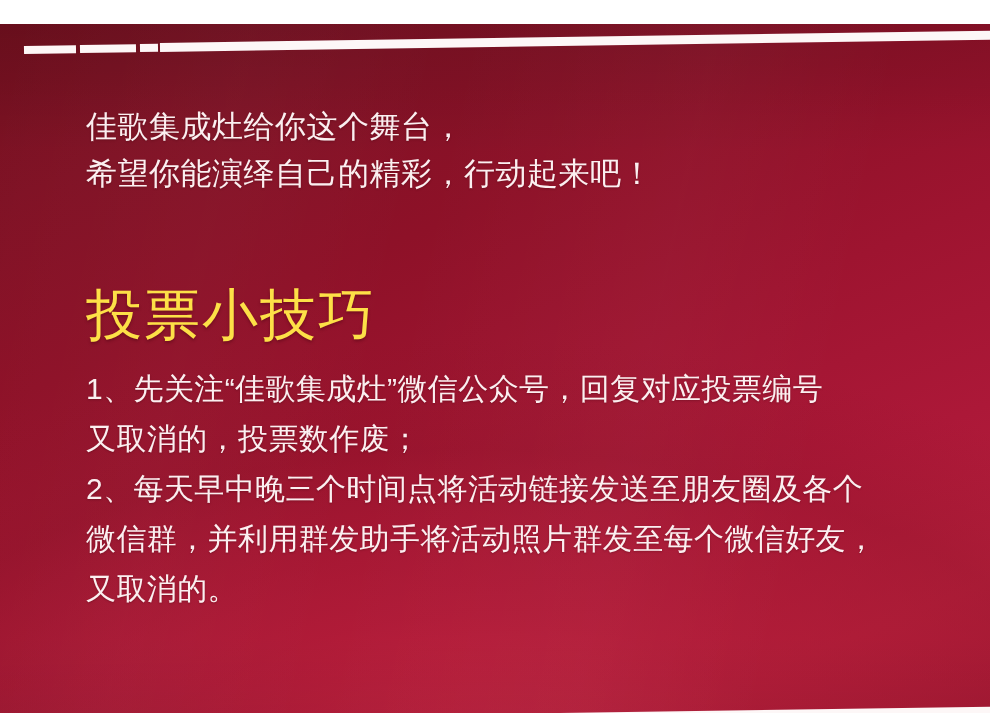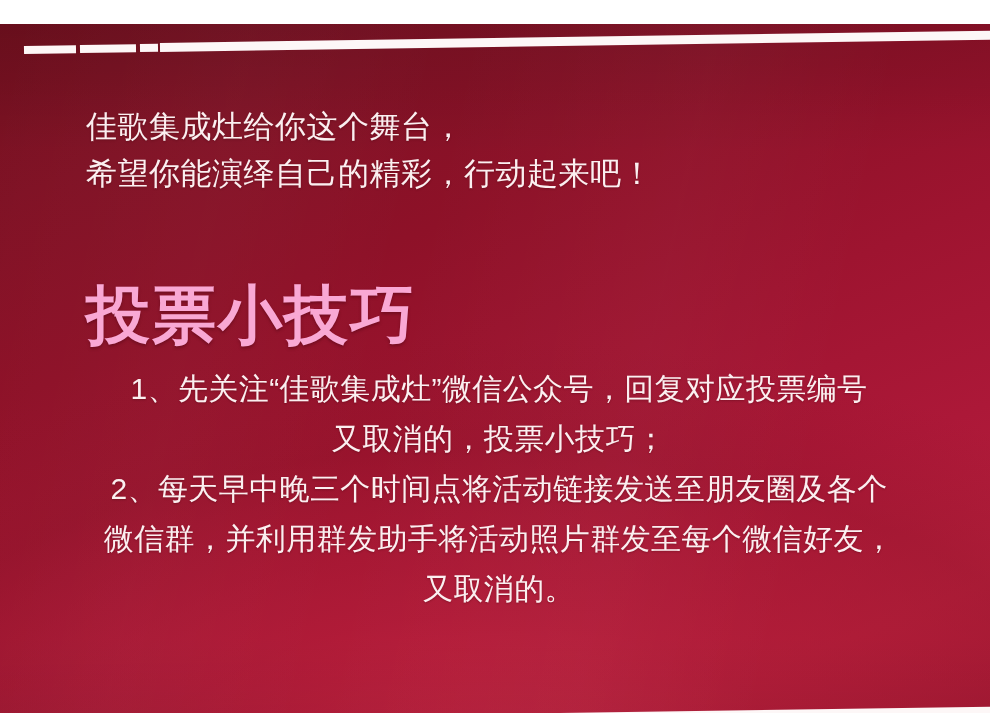--- a/index.html
+++ b/index.html
@@ -104,35 +104,34 @@
     line-height: 47px;
     letter-spacing: 0.5px;
     white-space: nowrap;
     text-shadow: 0 1px 2px rgba(60, 5, 15, 0.30);
   }
 
   .heading {
     position: absolute;
     top: 262px;
     left: 0;
-    color: #f9a8d4;
-    font-size: 64px;
-    font-weight: 700;
+    color: #fde047;
+    font-size: 56px;
+    font-weight: 400;
     line-height: 58px;
     letter-spacing: 2px;
     white-space: nowrap;
     text-shadow: 0 2px 3px rgba(70, 6, 18, 0.40);
   }
 
   .tips {
     position: absolute;
     top: 340px;
     left: 0;
     width: 826px;
-    text-align: center;
   }
   .tip-item {
     color: #FBEFF0;
     font-size: 30px;
     font-weight: 400;
     line-height: 50px;
     letter-spacing: 0.4px;
     text-shadow: 0 1px 2px rgba(60, 5, 15, 0.30);
   }
   .tip-line { white-space: nowrap; }
@@ -165,21 +164,21 @@
       <div class="intro-line">佳歌集成灶给你这个舞台，</div>
       <div class="intro-line">希望你能演绎自己的精彩，行动起来吧！</div>
     </div>
 
     <div class="heading">投票小技巧</div>
 
     <div class="tips">
 
       <div class="tip-item">
         <div class="tip-line">1、先关注“佳歌集成灶”微信公众号，回复对应投票编号</div>
-        <div class="tip-line">又取消的，投票小技巧；</div>
+        <div class="tip-line">又取消的，投票数作废；</div>
       </div>
 
       <div class="tip-item">
         <div class="tip-line">2、每天早中晚三个时间点将活动链接发送至朋友圈及各个</div>
         <div class="tip-line">微信群，并利用群发助手将活动照片群发至每个微信好友，</div>
         <div class="tip-line">又取消的。</div>
       </div>
 
     </div>
 

